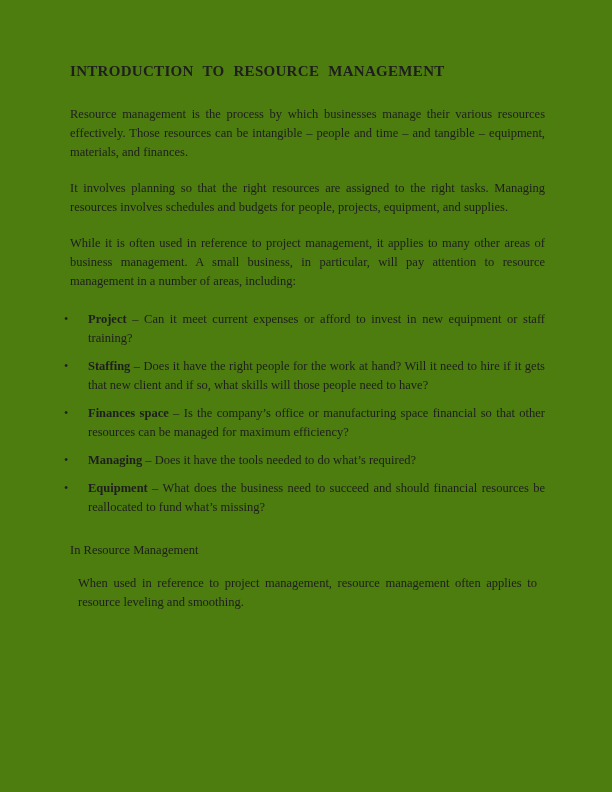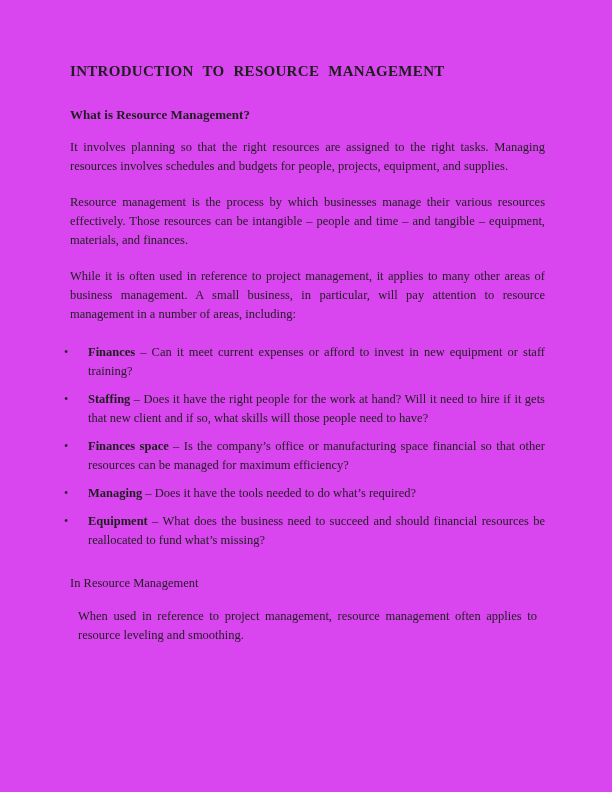--- a/index.html
+++ b/index.html
@@ -5,21 +5,21 @@
   html, body {
     margin: 0;
     padding: 0;
     background: #ffffff;
   }
   .page {
     position: relative;
     width: 612px;
     height: 792px;
     box-sizing: border-box;
-    background: #d946ef;
+    background: #4d7c0f;
     padding: 62px 67px 0 70px;
     font-family: "Liberation Serif", serif;
     font-size: 12.5px;
     line-height: 19px;
     color: #1e1e1e;
     overflow: hidden;
   }
   .doc-title {
     font-size: 15px;
     font-weight: bold;
@@ -72,31 +72,30 @@
     margin: 8px;
   }
 </style>
 </head>
 <body>
 
 <div class="page">
 
   <h1 class="doc-title">INTRODUCTION TO RESOURCE MANAGEMENT</h1>
 
-  <h2 class="doc-subheading">What is Resource Management?</h2>
+
+  <p class="para">Resource management is the process by which businesses manage their various resources effectively. Those resources can be intangible – people and time – and tangible – equipment, materials, and finances.</p>
 
   <p class="para">It involves planning so that the right resources are assigned to the right tasks. Managing resources involves schedules and budgets for people, projects, equipment, and supplies.</p>
-
-  <p class="para">Resource management is the process by which businesses manage their various resources effectively. Those resources can be intangible – people and time – and tangible – equipment, materials, and finances.</p>
 
   <p class="para last-in-group">While it is often used in reference to project management, it applies to many other areas of business management. A small business, in particular, will pay attention to resource management in a number of areas, including:</p>
 
   <ul class="bullet-list">
     <li>
-      <span class="bullet-marker">•</span><span class="bullet-term">Finances</span><span> – Can it meet current expenses or afford to invest in new equipment or staff training?</span>
+      <span class="bullet-marker">•</span><span class="bullet-term">Project</span><span> – Can it meet current expenses or afford to invest in new equipment or staff training?</span>
     </li>
     <li>
       <span class="bullet-marker">•</span><span class="bullet-term">Staffing</span><span> – Does it have the right people for the work at hand? Will it need to hire if it gets that new client and if so, what skills will those people need to have?</span>
     </li>
     <li>
       <span class="bullet-marker">•</span><span class="bullet-term">Finances space</span><span> – Is the company’s office or manufacturing space financial so that other resources can be managed for maximum efficiency?</span>
     </li>
     <li>
       <span class="bullet-marker">•</span><span class="bullet-term">Managing</span><span> – Does it have the tools needed to do what’s required?</span>
     </li>

